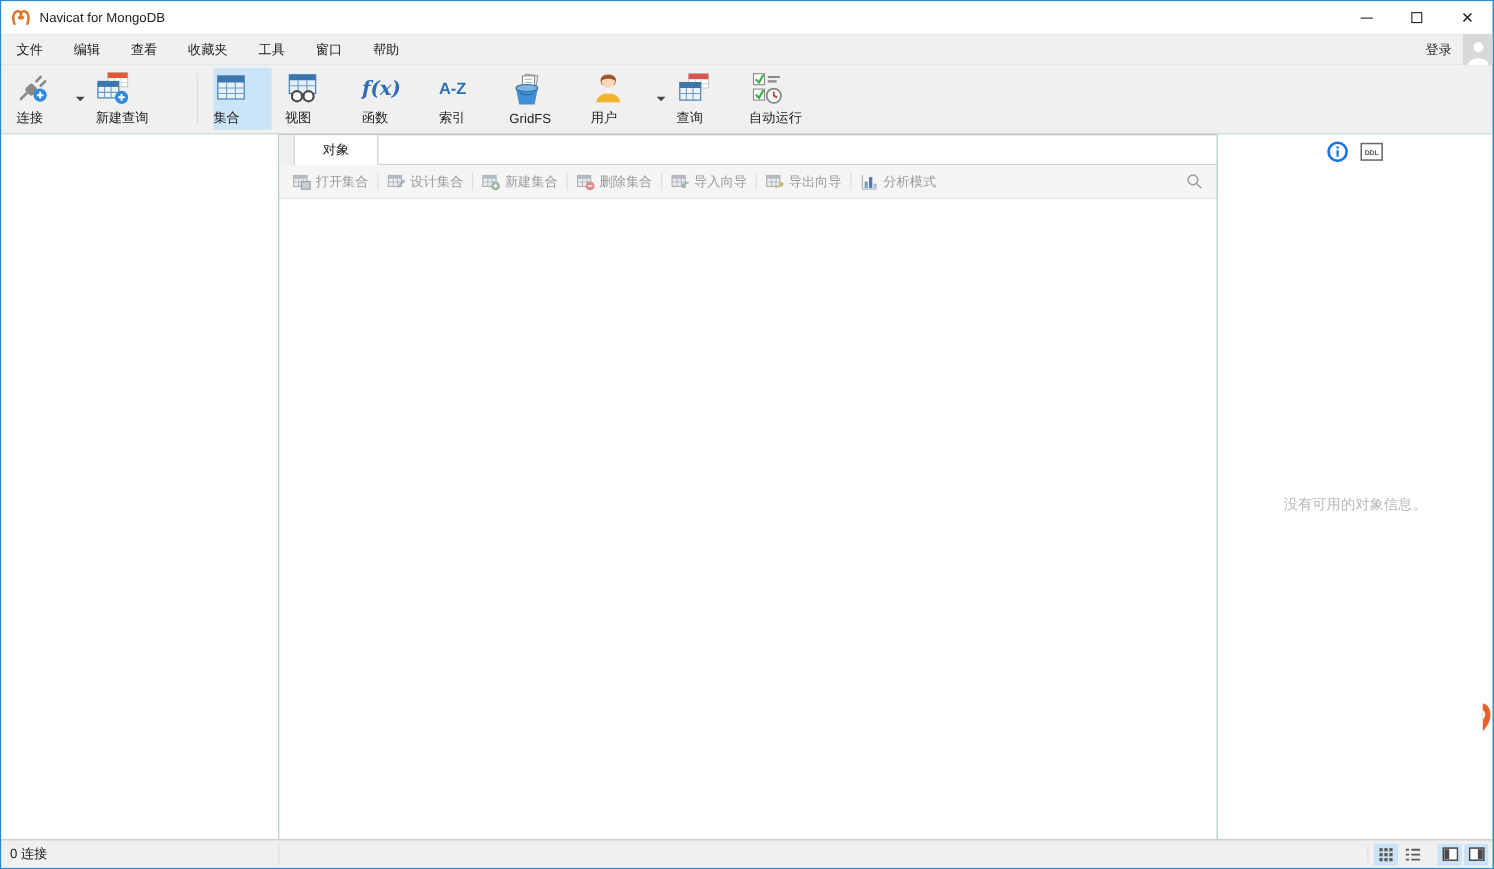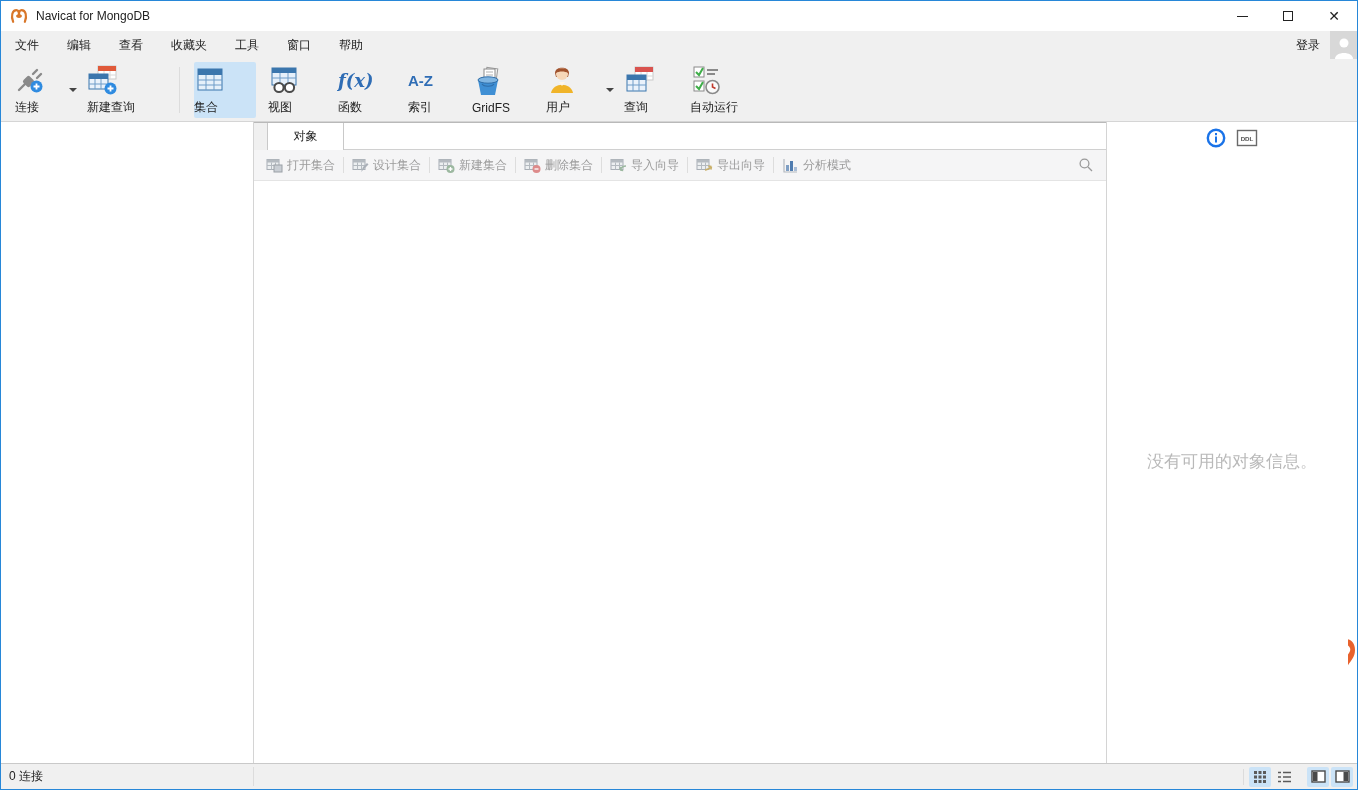--- a/index.html
+++ b/index.html
@@ -45,21 +45,21 @@
   .tab-lead { position:absolute; left:0; top:0; width:14px; height:27px; background:#f0f0f0; border-right:1px solid #c9c9c9; }
   .tab { position:absolute; left:14px; top:0; width:76px; height:27px; background:#fff; border-right:1px solid #c9c9c9; display:flex; align-items:center; justify-content:center; font-weight:normal; color:#222; }
   
   .subtoolbar { position:absolute; left:0; top:28px; right:0; height:31px; background:#f5f5f6; border-bottom:1px solid #e4e4e4; display:flex; align-items:center; padding-left:6px; }
   .sub-btn { display:flex; align-items:center; gap:4px; padding:0 6px; height:24px; color:#9b9b9b; white-space:nowrap; }
   .sub-sep { width:1px; height:16px; background:#dddddd; margin:0 2px; }
   .sub-search { position:absolute; right:12px; top:7px; }
   .content { position:absolute; left:0; top:60px; right:0; bottom:0; background:#fff; }
   
   .rp-icons { position:absolute; left:0; right:0; top:6px; display:flex; justify-content:center; gap:10px; }
-  .rp-empty { position:absolute; left:0; right:0; top:328px; text-align:center; color:#b9b9b9; font-size:17px; }
+  .rp-empty { position:absolute; left:0; right:0; top:328px; text-align:center; color:#b9b9b9; font-size:13px; }
   
   .statusbar { position:absolute; left:0; bottom:0; right:0; height:26px; background:#f0f0f0; border-top:1px solid #c9c9c9; display:flex; align-items:center; }
   .status-text { margin-left:8px; color:#222; }
   .status-sep { position:absolute; left:252px; top:3px; bottom:3px; width:1px; background:#dcdcdc; }
   .status-icons { position:absolute; right:4px; top:0; height:25px; display:flex; align-items:center; gap:2px; }
   .st-btn { width:22px; height:20px; display:flex; align-items:center; justify-content:center; border-radius:2px; }
   .st-btn.selected { background:#cbe3f7; }
   .st-gap { width:8px; }
   .st-sep { width:1px; height:16px; background:#dcdcdc; margin:0 3px; }
   
@@ -132,21 +132,21 @@
         <rect x="2" y="10" width="19" height="15" fill="#eaf2fb" stroke="#3b76ad"></rect>
         <rect x="2" y="10" width="19" height="5" fill="#3b76ad"></rect>
         <path d="M2 20 h19 M8 15 v10 M14 15 v10" stroke="#6f9cc8" stroke-width="1"></path>
         <circle cx="23.5" cy="24.5" r="6" fill="#2f8be0"></circle>
         <path d="M23.5 21.5 v6 M20.5 24.5 h6" stroke="#fff" stroke-width="1.8"></path>
       </svg>
       <span class="lbl">新建查询</span>
     </div>
     <div class="tb-sep" style="margin-left:22px;"></div>
 
-    <div class="tb-btn selected" style="width:62px; margin-left:12px;">
+    <div class="tb-btn selected" style="width:53px; margin-left:12px;">
       <svg width="32" height="32" viewBox="0 0 32 32">
         <rect x="4" y="5" width="24" height="21" fill="#e6f0fa" stroke="#3b76ad"></rect>
         <rect x="4" y="5" width="24" height="6" fill="#3b76ad"></rect>
         <path d="M4 16 h24 M4 21 h24 M12 11 v15 M20 11 v15" stroke="#6f9cc8" stroke-width="1"></path>
       </svg>
       <span class="lbl">集合</span>
     </div>
 
     <div class="tb-btn" style="width:58px; margin-left:12px;">
       <svg width="32" height="32" viewBox="0 0 32 32">

